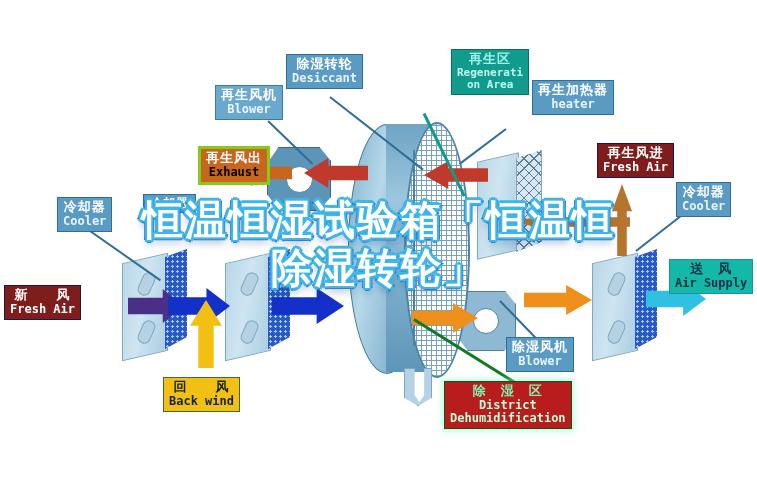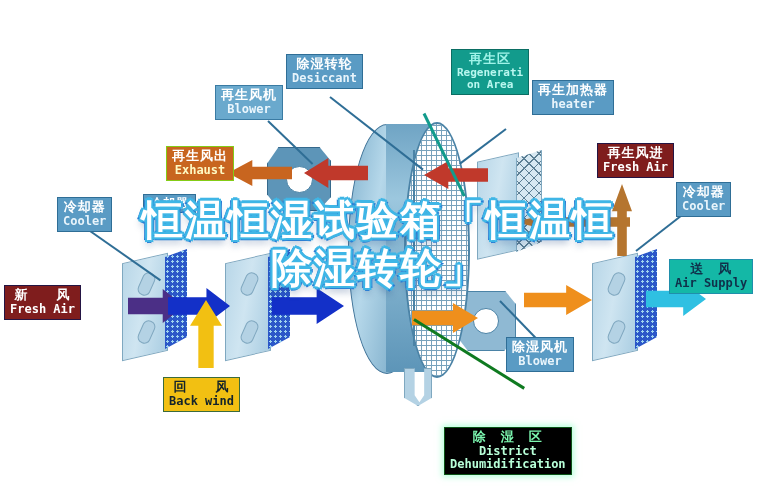--- a/index.html
+++ b/index.html
@@ -23,37 +23,37 @@
   .lbl-blue2{background:#6aa9cd;border:1px solid #3a7ba3;}
   .lbl-blue2 .cn{color:#ffffff;}
   .lbl-blue2 .en{color:#eaf6fd;}
 
   
   .lbl-teal{background:#129b8c;border:1px solid #0b6e63;margin-left:32px;}
   .lbl-teal .cn{color:#9ff3e8;}
   .lbl-teal .en{color:#b9f7ef;}
 
   
-  .lbl-orange{background:#c8651f;border:1px solid #84cc16;}
+  .lbl-orange{background:#c8651f;border:3px solid #84cc16;margin-left:32px;}
   .lbl-orange .cn{color:#ffffff;}
-  .lbl-orange .en{color:#fef9c3;}
+  .lbl-orange .en{color:#000000;}
 
   
   .lbl-purple{background:#7f1d1d;border:1px solid #241544;}
   .lbl-purple .cn{color:#ffffff;}
   .lbl-purple .en{color:#ffffff;}
 
   
   .lbl-cyan{background:#14b8a6;border:1px solid #1f8fab;}
   .lbl-cyan .cn{color:#10304a;}
   .lbl-cyan .en{color:#10304a;}
 
   
-  .lbl-green{background:#000000;border:1px solid #0a5416;
-             box-shadow:0 0 6px 2px rgba(120,255,190,.55);margin-top:46px;}
+  .lbl-green{background:#b91c1c;border:1px solid #0a5416;
+             box-shadow:0 0 6px 2px rgba(120,255,190,.55);}
   .lbl-green .cn{color:#7cf7b0;}
   .lbl-green .en{color:#b8ffd8;}
 
   
   .lbl-yellow{background:#f2c012;border:1px solid #3b6b3b;}
   .lbl-yellow .cn{color:#13232b;}
   .lbl-yellow .en{color:#13232b;}
 
   
   .lead{position:absolute;background:#2f6e96;transform-origin:0 50%;height:2px;}

